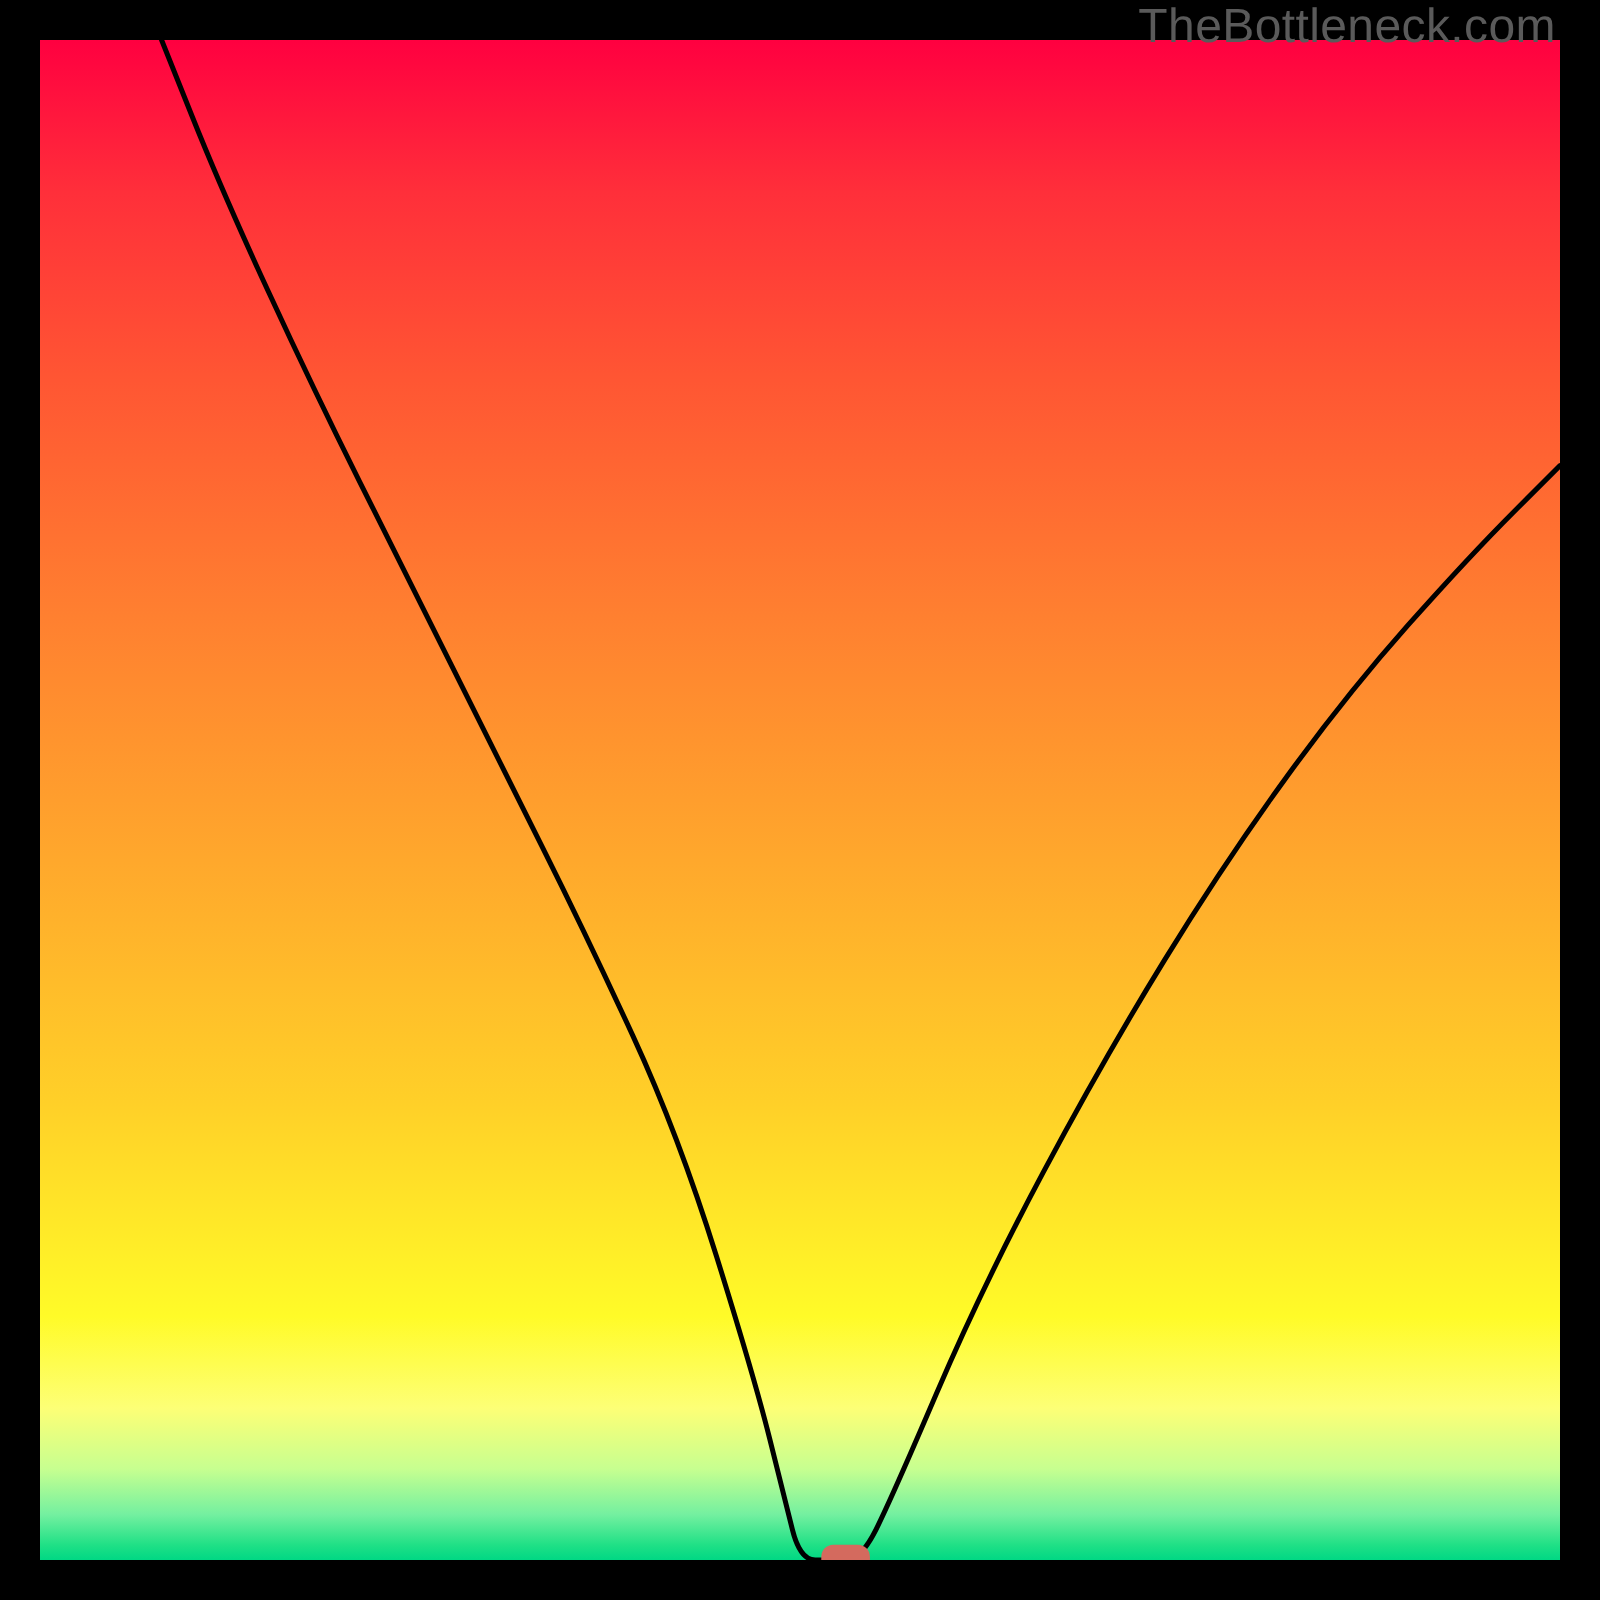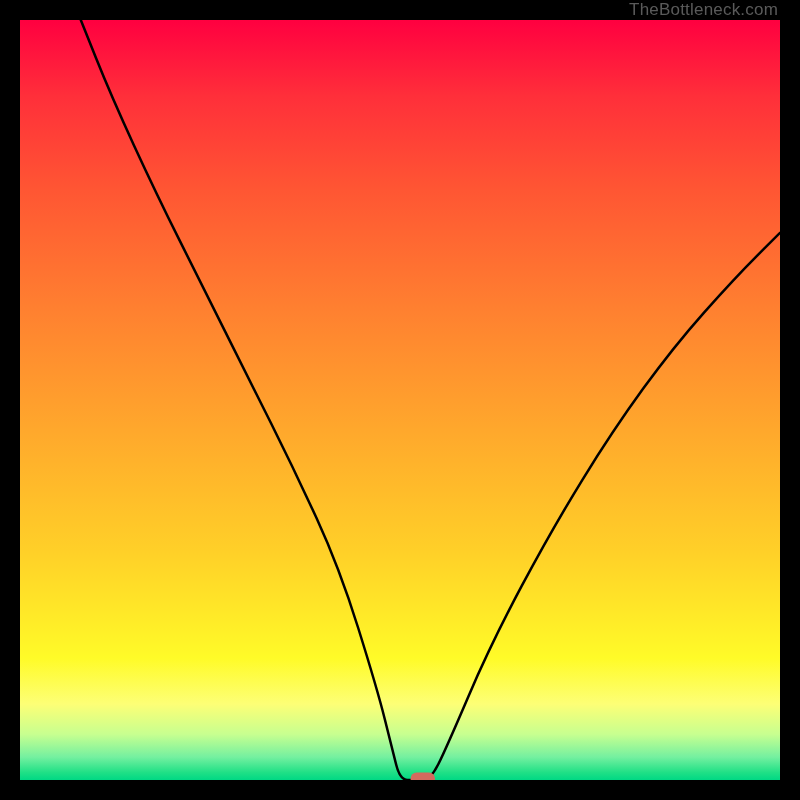--- a/index.html
+++ b/index.html
@@ -40,21 +40,21 @@
       #74f0a0 97%,
       #20e086 99%,
       #00d884 100%
     );
   }
   .watermark {
     position: absolute;
     top: 0;
     right: 22px;
     color: #5a5a5a;
-    font-size: 17px;
+    font-size: 24px;
     letter-spacing: 0.2px;
     z-index: 5;
   }
   svg.plot {
     position: absolute;
     left: 0;
     top: 0;
     width: 760px;
     height: 760px;
     z-index: 3;

